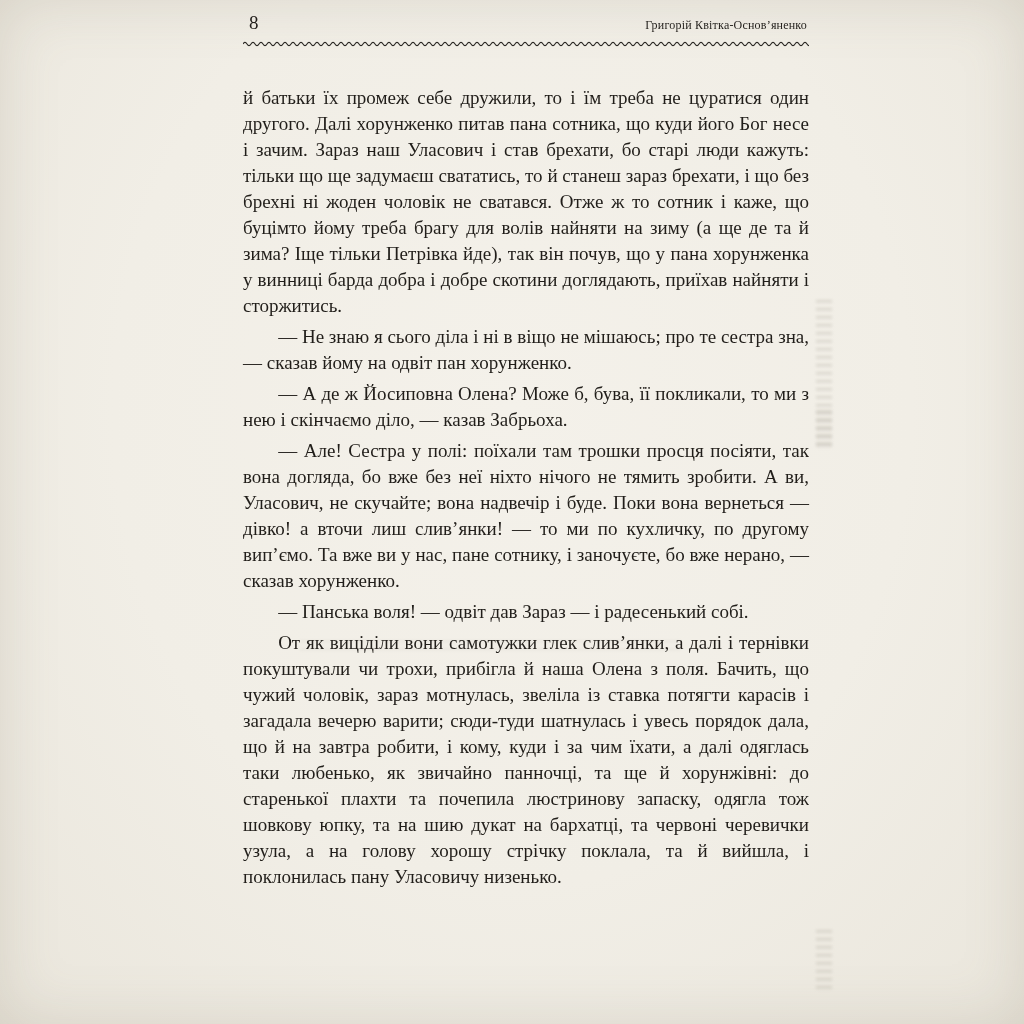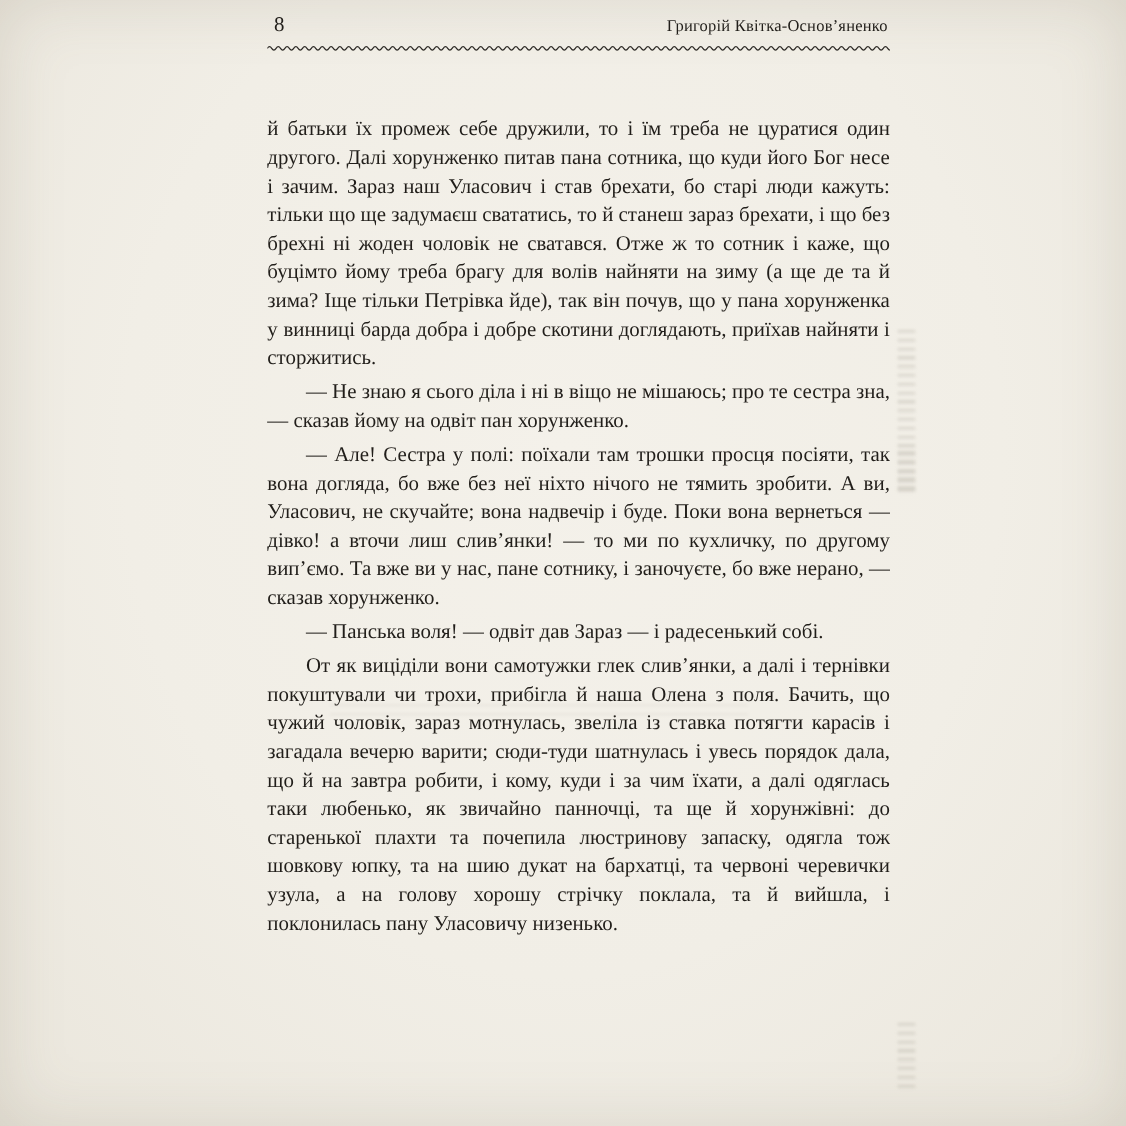--- a/index.html
+++ b/index.html
@@ -26,34 +26,34 @@
   }
   .header {
     display: flex;
     justify-content: space-between;
     align-items: baseline;
     font-size: 19px;
     padding: 0 2px 0 6px;
     letter-spacing: 0.2px;
   }
   .page-num { font-size: 19px; }
-  .running-title { font-size: 15px; }
+  .running-title { font-size: 12px; }
   .wave {
     display: block;
     margin-top: 5px;
     width: 566px;
     height: 10px;
   }
   .wave path {
     fill: none;
     stroke: #2b2824;
     stroke-width: 1.1;
   }
   .body {
-    margin-top: 56px;
+    margin-top: 36px;
     font-size: 19px;
     line-height: 26px;
     text-align: justify;
   }
   .para {
     margin: 0 0 5px 0;
     text-indent: 1.85em;
   }
   .para.no-indent { text-indent: 0; }
   
@@ -85,20 +85,21 @@
       <span class="running-title">Григорій Квітка-Основ’яненко</span>
     </div>
 
     <svg class="wave" viewBox="0 0 566 10" preserveAspectRatio="none" aria-hidden="true">
       <path d="M0 5q2 -3.2 4 0q2 3.2 4 0q2 -3.2 4 0q2 3.2 4 0q2 -3.2 4 0q2 3.2 4 0q2 -3.2 4 0q2 3.2 4 0q2 -3.2 4 0q2 3.2 4 0q2 -3.2 4 0q2 3.2 4 0q2 -3.2 4 0q2 3.2 4 0q2 -3.2 4 0q2 3.2 4 0q2 -3.2 4 0q2 3.2 4 0q2 -3.2 4 0q2 3.2 4 0q2 -3.2 4 0q2 3.2 4 0q2 -3.2 4 0q2 3.2 4 0q2 -3.2 4 0q2 3.2 4 0q2 -3.2 4 0q2 3.2 4 0q2 -3.2 4 0q2 3.2 4 0q2 -3.2 4 0q2 3.2 4 0q2 -3.2 4 0q2 3.2 4 0q2 -3.2 4 0q2 3.2 4 0q2 -3.2 4 0q2 3.2 4 0q2 -3.2 4 0q2 3.2 4 0q2 -3.2 4 0q2 3.2 4 0q2 -3.2 4 0q2 3.2 4 0q2 -3.2 4 0q2 3.2 4 0q2 -3.2 4 0q2 3.2 4 0q2 -3.2 4 0q2 3.2 4 0q2 -3.2 4 0q2 3.2 4 0q2 -3.2 4 0q2 3.2 4 0q2 -3.2 4 0q2 3.2 4 0q2 -3.2 4 0q2 3.2 4 0q2 -3.2 4 0q2 3.2 4 0q2 -3.2 4 0q2 3.2 4 0q2 -3.2 4 0q2 3.2 4 0q2 -3.2 4 0q2 3.2 4 0q2 -3.2 4 0q2 3.2 4 0q2 -3.2 4 0q2 3.2 4 0q2 -3.2 4 0q2 3.2 4 0q2 -3.2 4 0q2 3.2 4 0q2 -3.2 4 0q2 3.2 4 0q2 -3.2 4 0q2 3.2 4 0q2 -3.2 4 0q2 3.2 4 0q2 -3.2 4 0q2 3.2 4 0q2 -3.2 4 0q2 3.2 4 0q2 -3.2 4 0q2 3.2 4 0q2 -3.2 4 0q2 3.2 4 0q2 -3.2 4 0q2 3.2 4 0q2 -3.2 4 0q2 3.2 4 0q2 -3.2 4 0q2 3.2 4 0q2 -3.2 4 0q2 3.2 4 0q2 -3.2 4 0q2 3.2 4 0q2 -3.2 4 0q2 3.2 4 0q2 -3.2 4 0q2 3.2 4 0q2 -3.2 4 0q2 3.2 4 0q2 -3.2 4 0q2 3.2 4 0q2 -3.2 4 0q2 3.2 4 0q2 -3.2 4 0q2 3.2 4 0q2 -3.2 4 0q2 3.2 4 0q2 -3.2 4 0q2 3.2 4 0q2 -3.2 4 0q2 3.2 4 0q2 -3.2 4 0q2 3.2 4 0q2 -3.2 4 0q2 3.2 4 0q2 -3.2 4 0q2 3.2 4 0q2 -3.2 4 0q2 3.2 4 0q2 -3.2 4 0q2 3.2 4 0q2 -3.2 4 0q2 3.2 4 0q2 -3.2 4 0q2 3.2 4 0q2 -3.2 4 0q2 3.2 4 0q2 -3.2 4 0q2 3.2 4 0q2 -3.2 4 0q2 3.2 4 0q2 -3.2 4 0q2 3.2 4 0q2 -3.2 4 0q2 3.2 4 0q2 -3.2 4 0q2 3.2 4 0"></path>
     </svg>
 
     <div class="body">
       <p class="para no-indent">й батьки їх промеж себе дружили, то і їм треба не цуратися один другого. Далі хорунженко питав пана сотника, що куди його Бог несе і зачим. Зараз наш Уласович і став брехати, бо старі люди кажуть: тільки що ще задумаєш свататись, то й станеш зараз брехати, і що без брехні ні жоден чоловік не сватався. Отже ж то сотник і каже, що буцімто йому треба брагу для волів найняти на зиму (а ще де та й зима? Іще тільки Петрівка йде), так він почув, що у пана хорунженка у винниці барда добра і добре скотини доглядають, приїхав найняти і сторжитись.</p>
       <p class="para">— Не знаю я сього діла і ні в віщо не мішаюсь; про те сестра зна, — сказав йому на одвіт пан хорунженко.</p>
+      <p class="para">— А де ж Йосиповна Олена? Може б, бува, її покликали, то ми з нею і скінчаємо діло, — казав Забрьоха.</p>
       <p class="para">— Але! Сестра у полі: поїхали там трошки просця посіяти, так вона догляда, бо вже без неї ніхто нічого не тямить зробити. А ви, Уласович, не скучайте; вона надвечір і буде. Поки вона вернеться — дівко! а вточи лиш слив’янки! — то ми по кухличку, по другому вип’ємо. Та вже ви у нас, пане сотнику, і заночуєте, бо вже нерано, — сказав хорунженко.</p>
       <p class="para">— Панська воля! — одвіт дав Зараз — і радесенький собі.</p>
       <p class="para">От як виціділи вони самотужки глек слив’янки, а далі і тернівки покуштували чи трохи, прибігла й наша Олена з поля. Бачить, що чужий чоловік, зараз мотнулась, звеліла із ставка потягти карасів і загадала вечерю варити; сюди-туди шатнулась і увесь порядок дала, що й на завтра робити, і кому, куди і за чим їхати, а далі одяглась таки любенько, як звичайно панночці, та ще й хорунжівні: до старенької плахти та почепила люстринову запаску, одягла тож шовкову юпку, та на шию дукат на бархатці, та червоні черевички узула, а на голову хорошу стрічку поклала, та й вийшла, і поклонилась пану Уласовичу низенько.</p>
     </div>
 
   </div>
 
   <div class="bleed bleed-1"></div>
   <div class="bleed bleed-2"></div>
   <div class="bleed bleed-3"></div>

